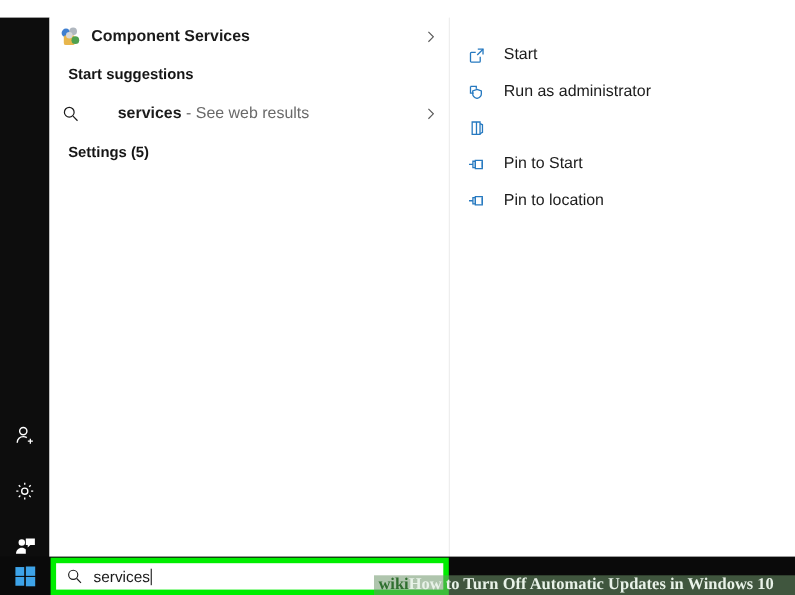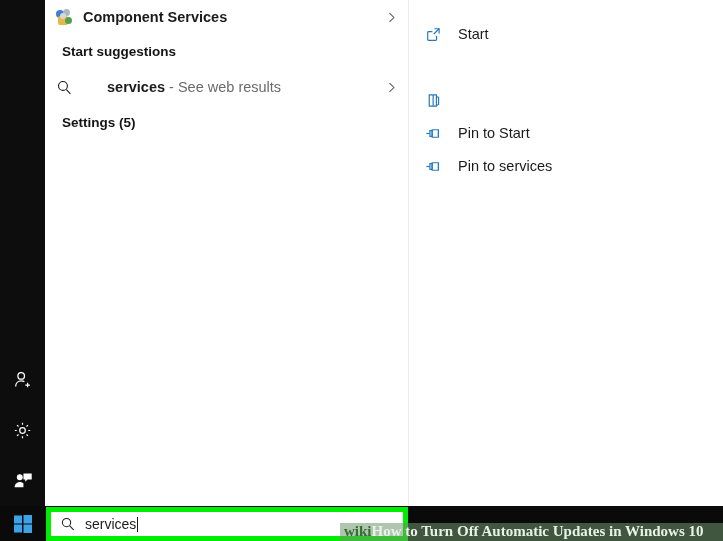--- a/index.html
+++ b/index.html
@@ -11,21 +11,21 @@
     width: 723px;
     height: 541px;
     overflow: hidden;
     font-family: "Liberation Sans", sans-serif;
     position: relative;
   }
 
   
   #search-flyout {
     position: absolute;
-    left: 0; top: 0;
+    left: 0; top: 16px;
     width: 723px;
     height: 506px;
     background: #ffffff;
   }
 
   
   #left-rail {
     position: absolute;
     left: 0; top: 0;
     width: 45px;
@@ -307,20 +307,30 @@
       <span class="c-icon">
         <svg width="17" height="17" viewBox="0 0 20 20" fill="none" stroke="#2679c0" stroke-width="1.4">
           <path d="M11 3.2h5.6v5.6"></path>
           <path d="M16.6 3.2L10.4 9.4"></path>
           <path d="M13.6 11.4v4.6a1 1 0 0 1-1 1H4.2a1 1 0 0 1-1-1V7.6a1 1 0 0 1 1-1h4.6"></path>
         </svg>
       </span>
       <span class="c-label">Start</span>
     </div>
 
+    <div class="ctx-row" style="top:52px;">
+      <span class="c-icon">
+        <svg width="17" height="17" viewBox="0 0 20 20" fill="none" stroke="#2679c0" stroke-width="1.4">
+          <path d="M3.2 4.2h6.2v2.4"></path>
+          <path d="M3.2 4.2v7.2h3.4"></path>
+          <path d="M10.2 7.4l4.6 1.6v3.2c0 2.4-2 4-4.6 4.8-2.6-.8-4.6-2.4-4.6-4.8V9z"></path>
+        </svg>
+      </span>
+      <span class="c-label">Run as administrator</span>
+    </div>
 
     <div class="ctx-row" style="top:85px;">
       <span class="c-icon">
         <svg width="17" height="17" viewBox="0 0 20 20" fill="none" stroke="#2679c0" stroke-width="1.4">
           <path d="M5 3.4h8.4v13.2H5z"></path>
           <path d="M9.6 3.4v13.2"></path>
           <path d="M13.4 5.2l2.6 1.2v8.2l-2.6 1.4"></path>
         </svg>
       </span>
     </div>
@@ -339,21 +349,21 @@
 
     <div class="ctx-row" style="top:151px;">
       <span class="c-icon">
         <svg width="19" height="17" viewBox="0 0 22 20" fill="none" stroke="#2679c0" stroke-width="1.4">
           <path d="M2.6 10h4.2"></path>
           <path d="M6.8 6.6h2.6v6.8H6.8z"></path>
           <path d="M9.4 5.6h7.4v8.8H9.4z"></path>
           <path d="M16.8 6.8v6.4"></path>
         </svg>
       </span>
-      <span class="c-label">Pin to services</span>
+      <span class="c-label">Pin to location</span>
     </div>
 
   </div>
 </div>
 
 <div id="taskbar">
 
   <div id="start-button">
     <svg width="20" height="20" viewBox="0 0 20 20">
       <rect x="1" y="1.5" width="8" height="8" fill="#3da3e8"></rect>

